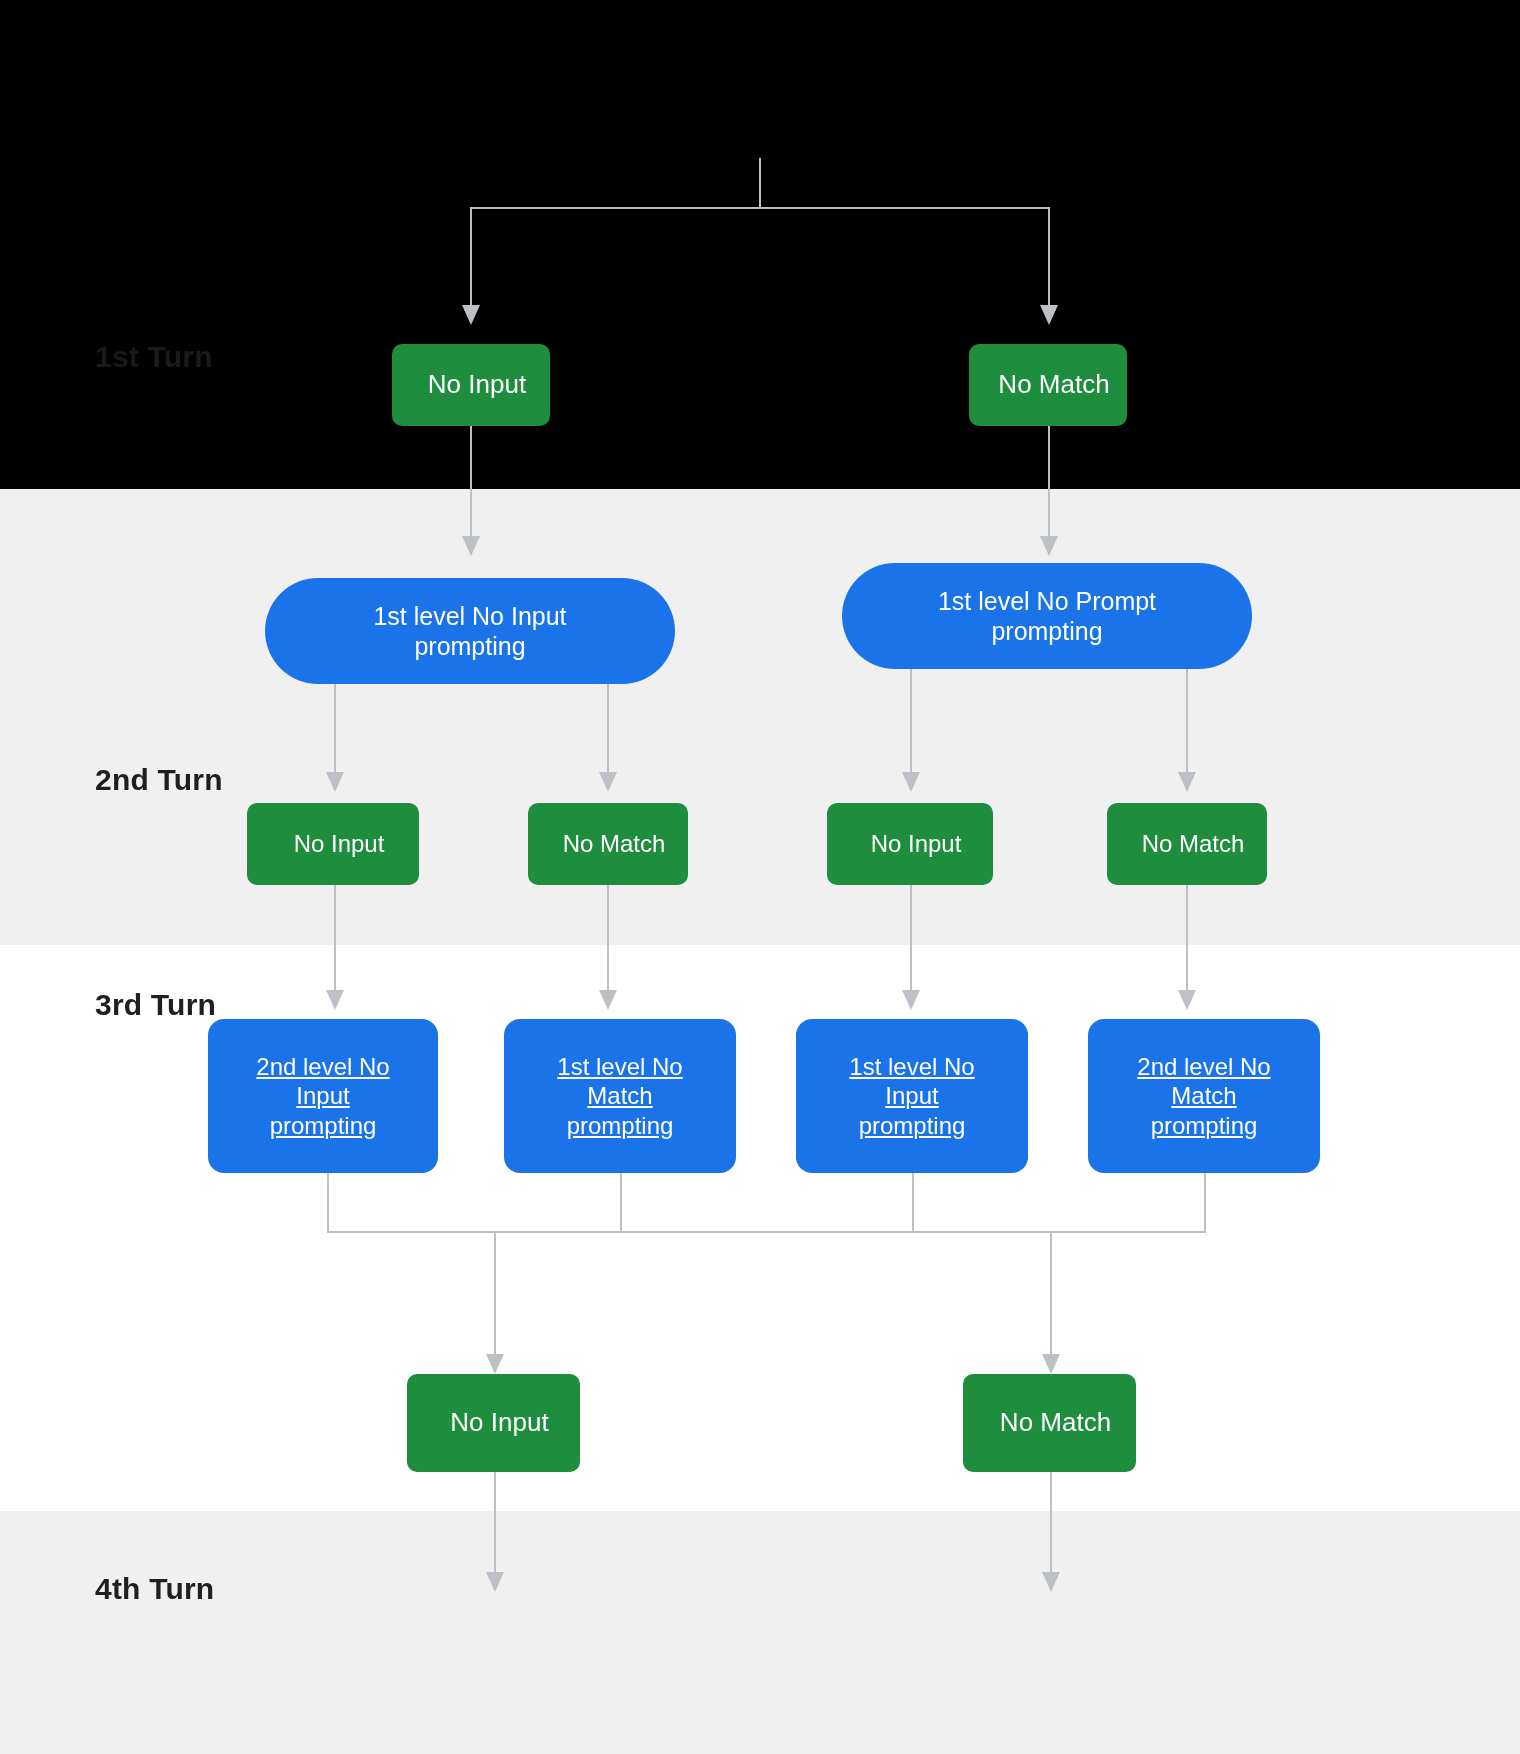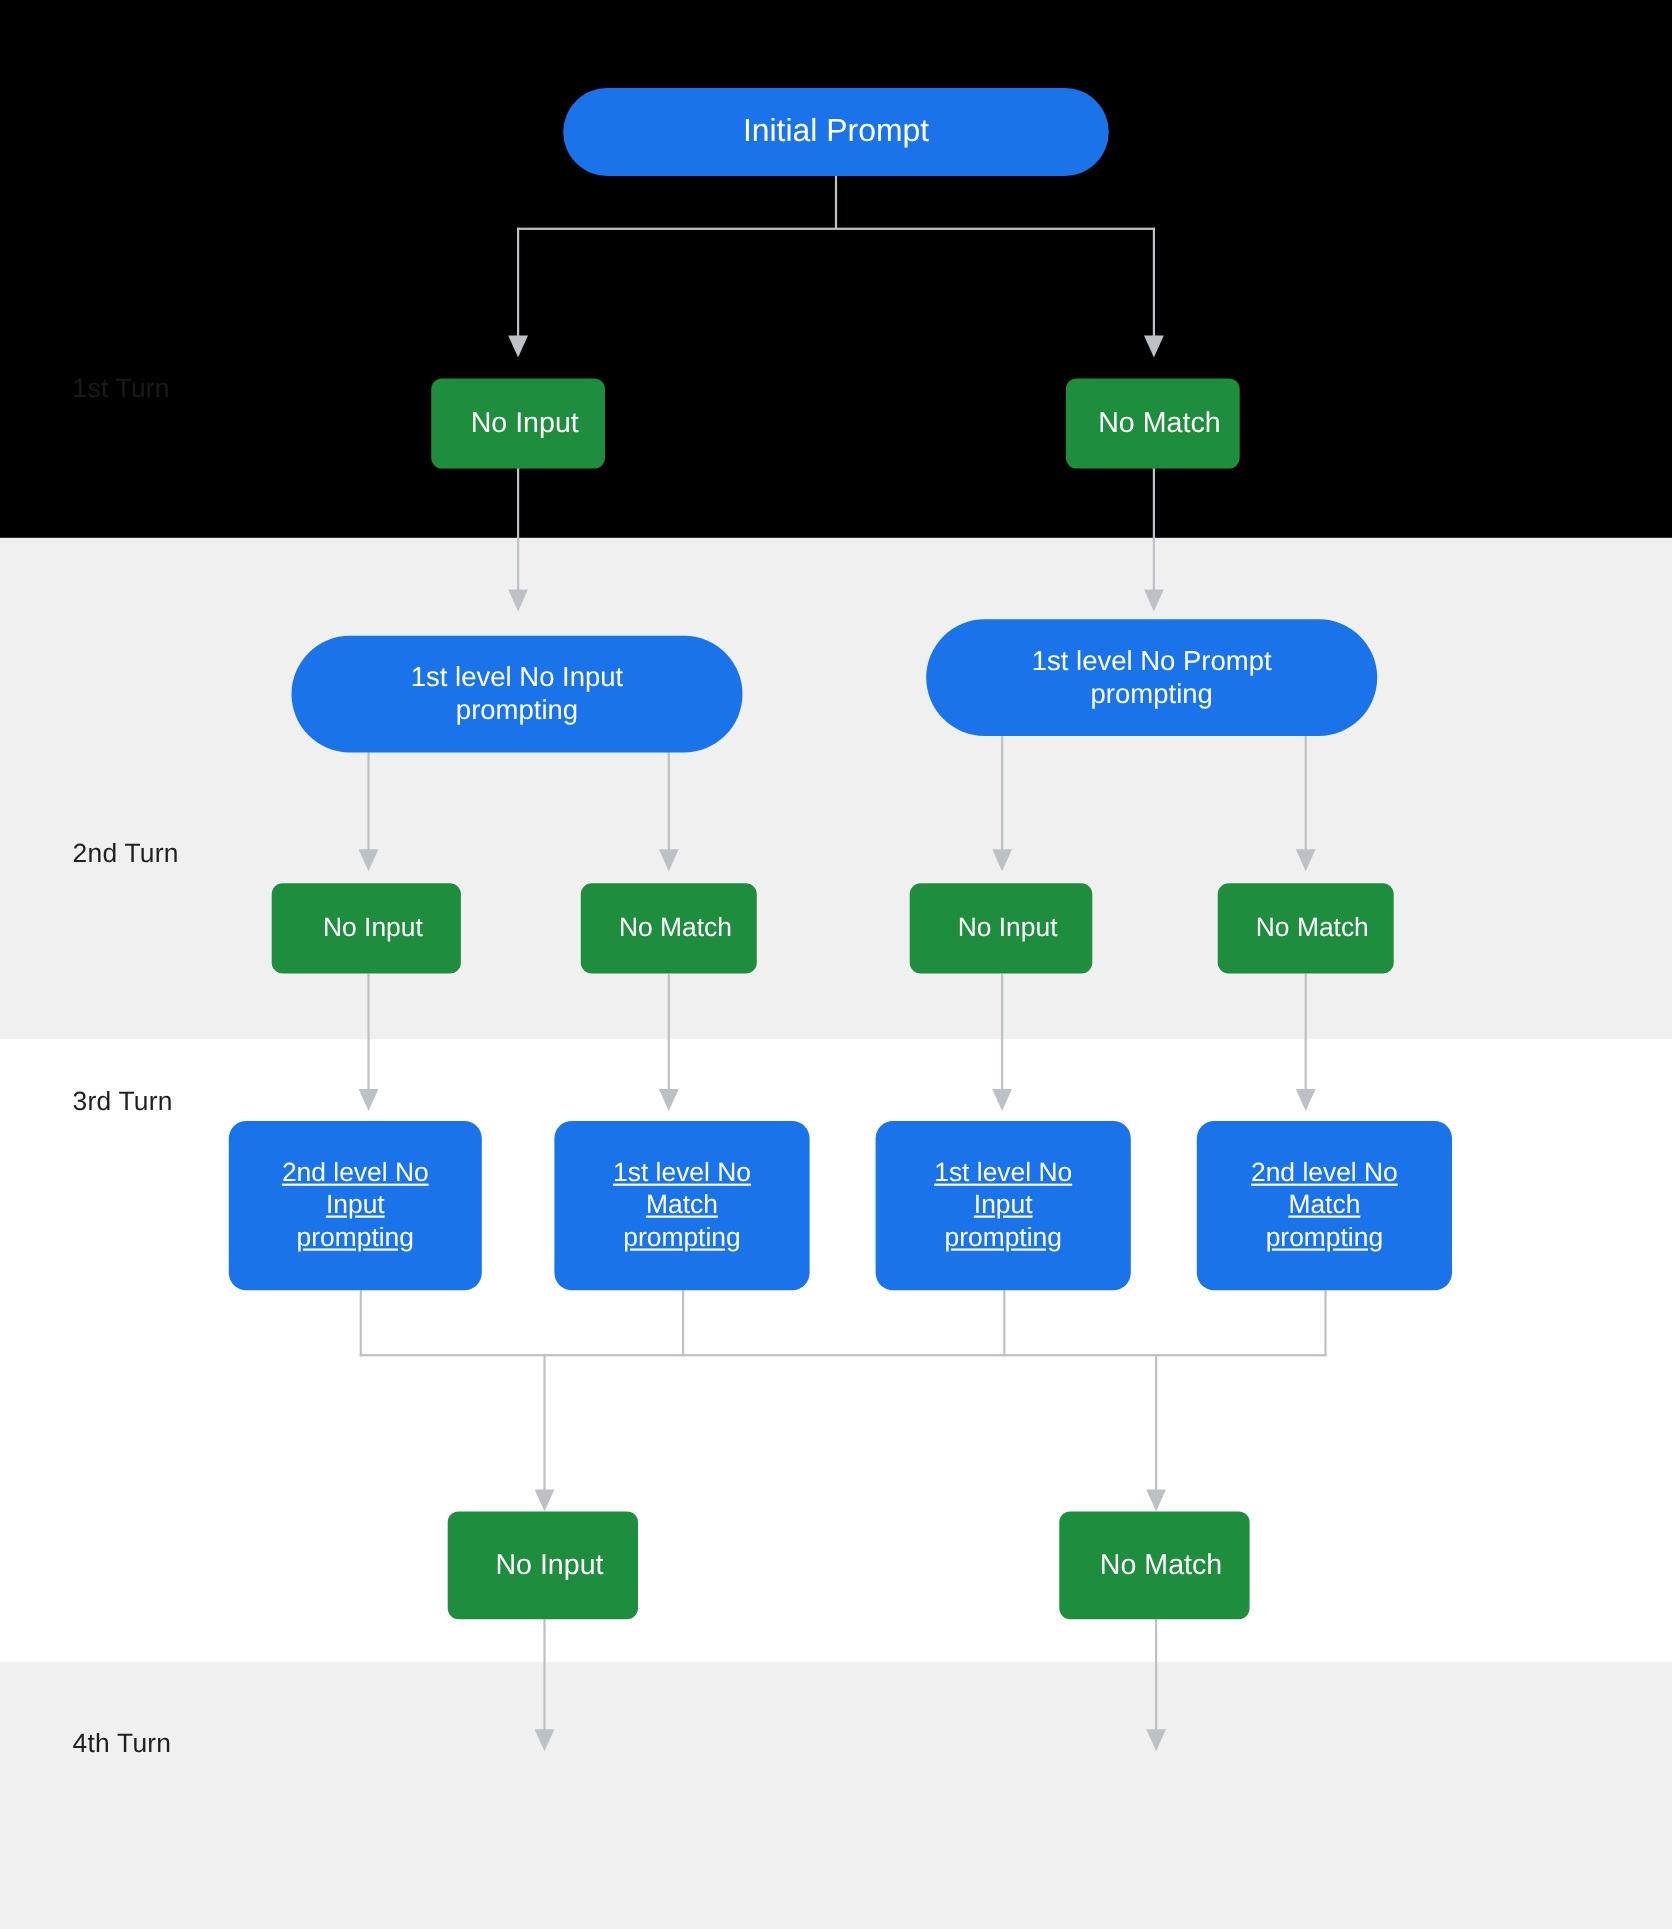--- a/index.html
+++ b/index.html
@@ -22,24 +22,25 @@
     width: 1520px;
   }
   .band-1st  { top: 0px;    height: 489px; background: #000000; }
   .band-2nd  { top: 489px;  height: 456px; background: #f0f0f0; }
   .band-3rd  { top: 945px;  height: 566px; background: #ffffff; }
   .band-4th  { top: 1511px; height: 243px; background: #f0f0f0; }
 
   
   .turn-label {
     position: absolute;
-    font-size: 24px;
-    font-weight: 400;
+    font-size: 30px;
+    font-weight: 700;
     letter-spacing: 0.2px;
     white-space: nowrap;
+    margin-left: 29px;
   }
   .turn-label.on-dark { color: #1a1a1a; }
   .turn-label.on-light { color: #1f1f1f; }
 
   
   .node {
     position: absolute;
     box-sizing: border-box;
     display: flex;
     align-items: center;
@@ -141,21 +142,20 @@
 
   <div class="vline" style="left:1050px; top:1231px; height:125px;"></div>
   <div class="arrowhead" style="left:1042px; top:1354px;"></div>
 
   <div class="vline" style="left:494px; top:1472px; height:102px;"></div>
   <div class="arrowhead" style="left:486px; top:1572px;"></div>
 
   <div class="vline" style="left:1050px; top:1472px; height:102px;"></div>
   <div class="arrowhead" style="left:1042px; top:1572px;"></div>
 
-  <div class="node blue pill" style="left:512px; top:80px; width:496px; height:80px; font-size:29px;">Initial Prompt</div>
 
   <div class="node green rr-sm" style="left:392px; top:344px; width:158px; height:82px; font-size:26px;">No Input</div>
   <div class="node green rr-sm" style="left:969px; top:344px; width:158px; height:82px; font-size:26px;">No Match</div>
 
   <div class="node blue pill" style="left:265px; top:578px; width:410px; height:106px; font-size:25px;">1st level No Input
 prompting</div>
   <div class="node blue pill" style="left:842px; top:563px; width:410px; height:106px; font-size:25px;">1st level No Prompt
 prompting</div>
 
   <div class="node green rr-sm" style="left:247px; top:803px; width:172px; height:82px; font-size:24px;">No Input</div>

